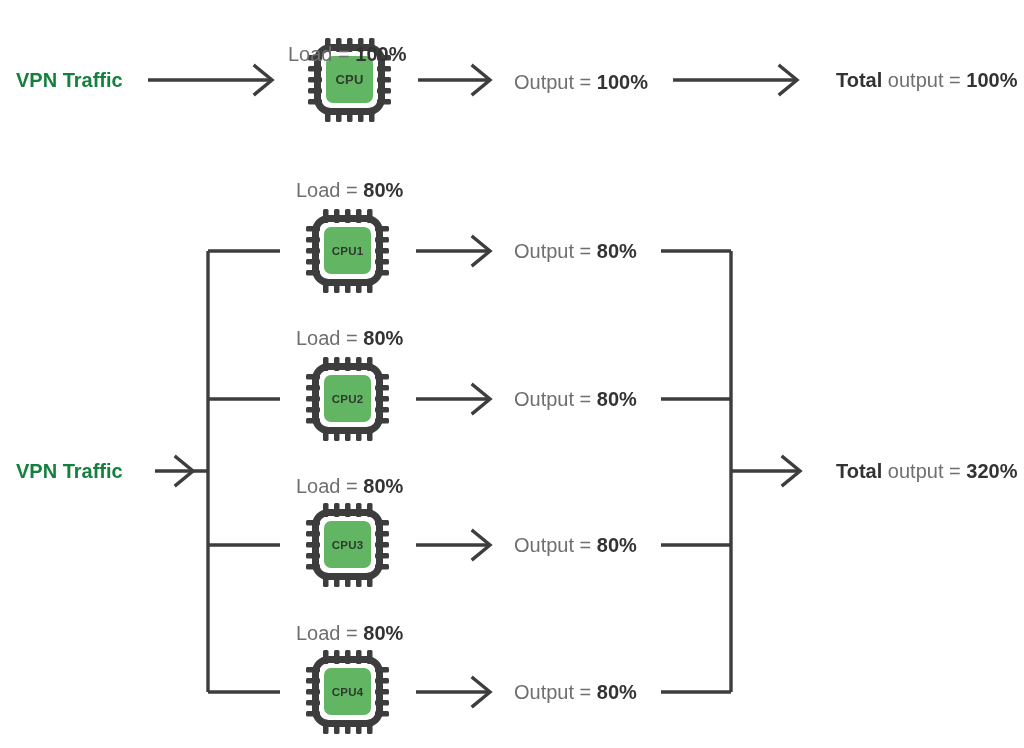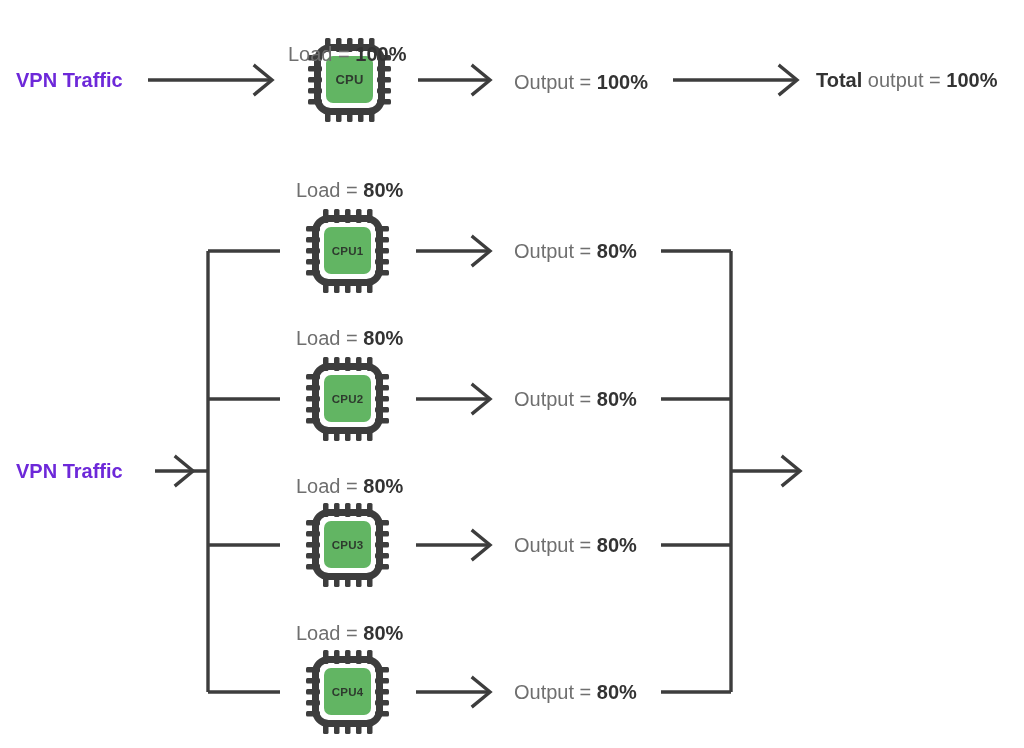--- a/index.html
+++ b/index.html
@@ -36,21 +36,21 @@
     font-weight: 400;
   }
   .lbl-bold {
     font-size: 20px;
     color: #333333;
     font-weight: 700;
   }
   .vpn-label {
     font-size: 20px;
     font-weight: 700;
-    color: #6d28d9;
+    color: #15803d;
   }
   .cpu-core-text {
     font-size: 13px;
     font-weight: 700;
     fill: #2e3a2e;
     font-family: "Liberation Sans", sans-serif;
     letter-spacing: 0.2px;
   }
   .cpu-core-text-small {
     font-size: 11.5px;
@@ -185,21 +185,21 @@
   <div class="txt vpn-label" style="left:16px; top:70px;">VPN Traffic</div>
 
   <div class="txt" style="left:288px; top:8px;margin-top:36px;">
     <span class="lbl-regular">Load = </span><span class="lbl-bold">100%</span>
   </div>
 
   <div class="txt" style="left:514px; top:72px;">
     <span class="lbl-regular">Output = </span><span class="lbl-bold">100%</span>
   </div>
 
-  <div class="txt" style="left:816px; top:70px;text-align:right;">
+  <div class="txt" style="left:836px; top:70px;text-align:right;">
     <span class="lbl-bold">Total</span><span class="lbl-regular"> output = </span><span class="lbl-bold">100%</span>
   </div>
 
   <div class="txt vpn-label" style="left:16px; top:461px;">VPN Traffic</div>
 
   <div class="txt" style="left:296px; top:180px;">
     <span class="lbl-regular">Load = </span><span class="lbl-bold">80%</span>
   </div>
   <div class="txt" style="left:514px; top:241px;">
     <span class="lbl-regular">Output = </span><span class="lbl-bold">80%</span>
@@ -219,14 +219,17 @@
     <span class="lbl-regular">Output = </span><span class="lbl-bold">80%</span>
   </div>
 
   <div class="txt" style="left:296px; top:623px;">
     <span class="lbl-regular">Load = </span><span class="lbl-bold">80%</span>
   </div>
   <div class="txt" style="left:514px; top:682px;">
     <span class="lbl-regular">Output = </span><span class="lbl-bold">80%</span>
   </div>
 
+  <div class="txt" style="left:836px; top:461px;">
+    <span class="lbl-bold">Total</span><span class="lbl-regular"> output = </span><span class="lbl-bold">320%</span>
+  </div>
 
 </div>
 
 </body></html>

